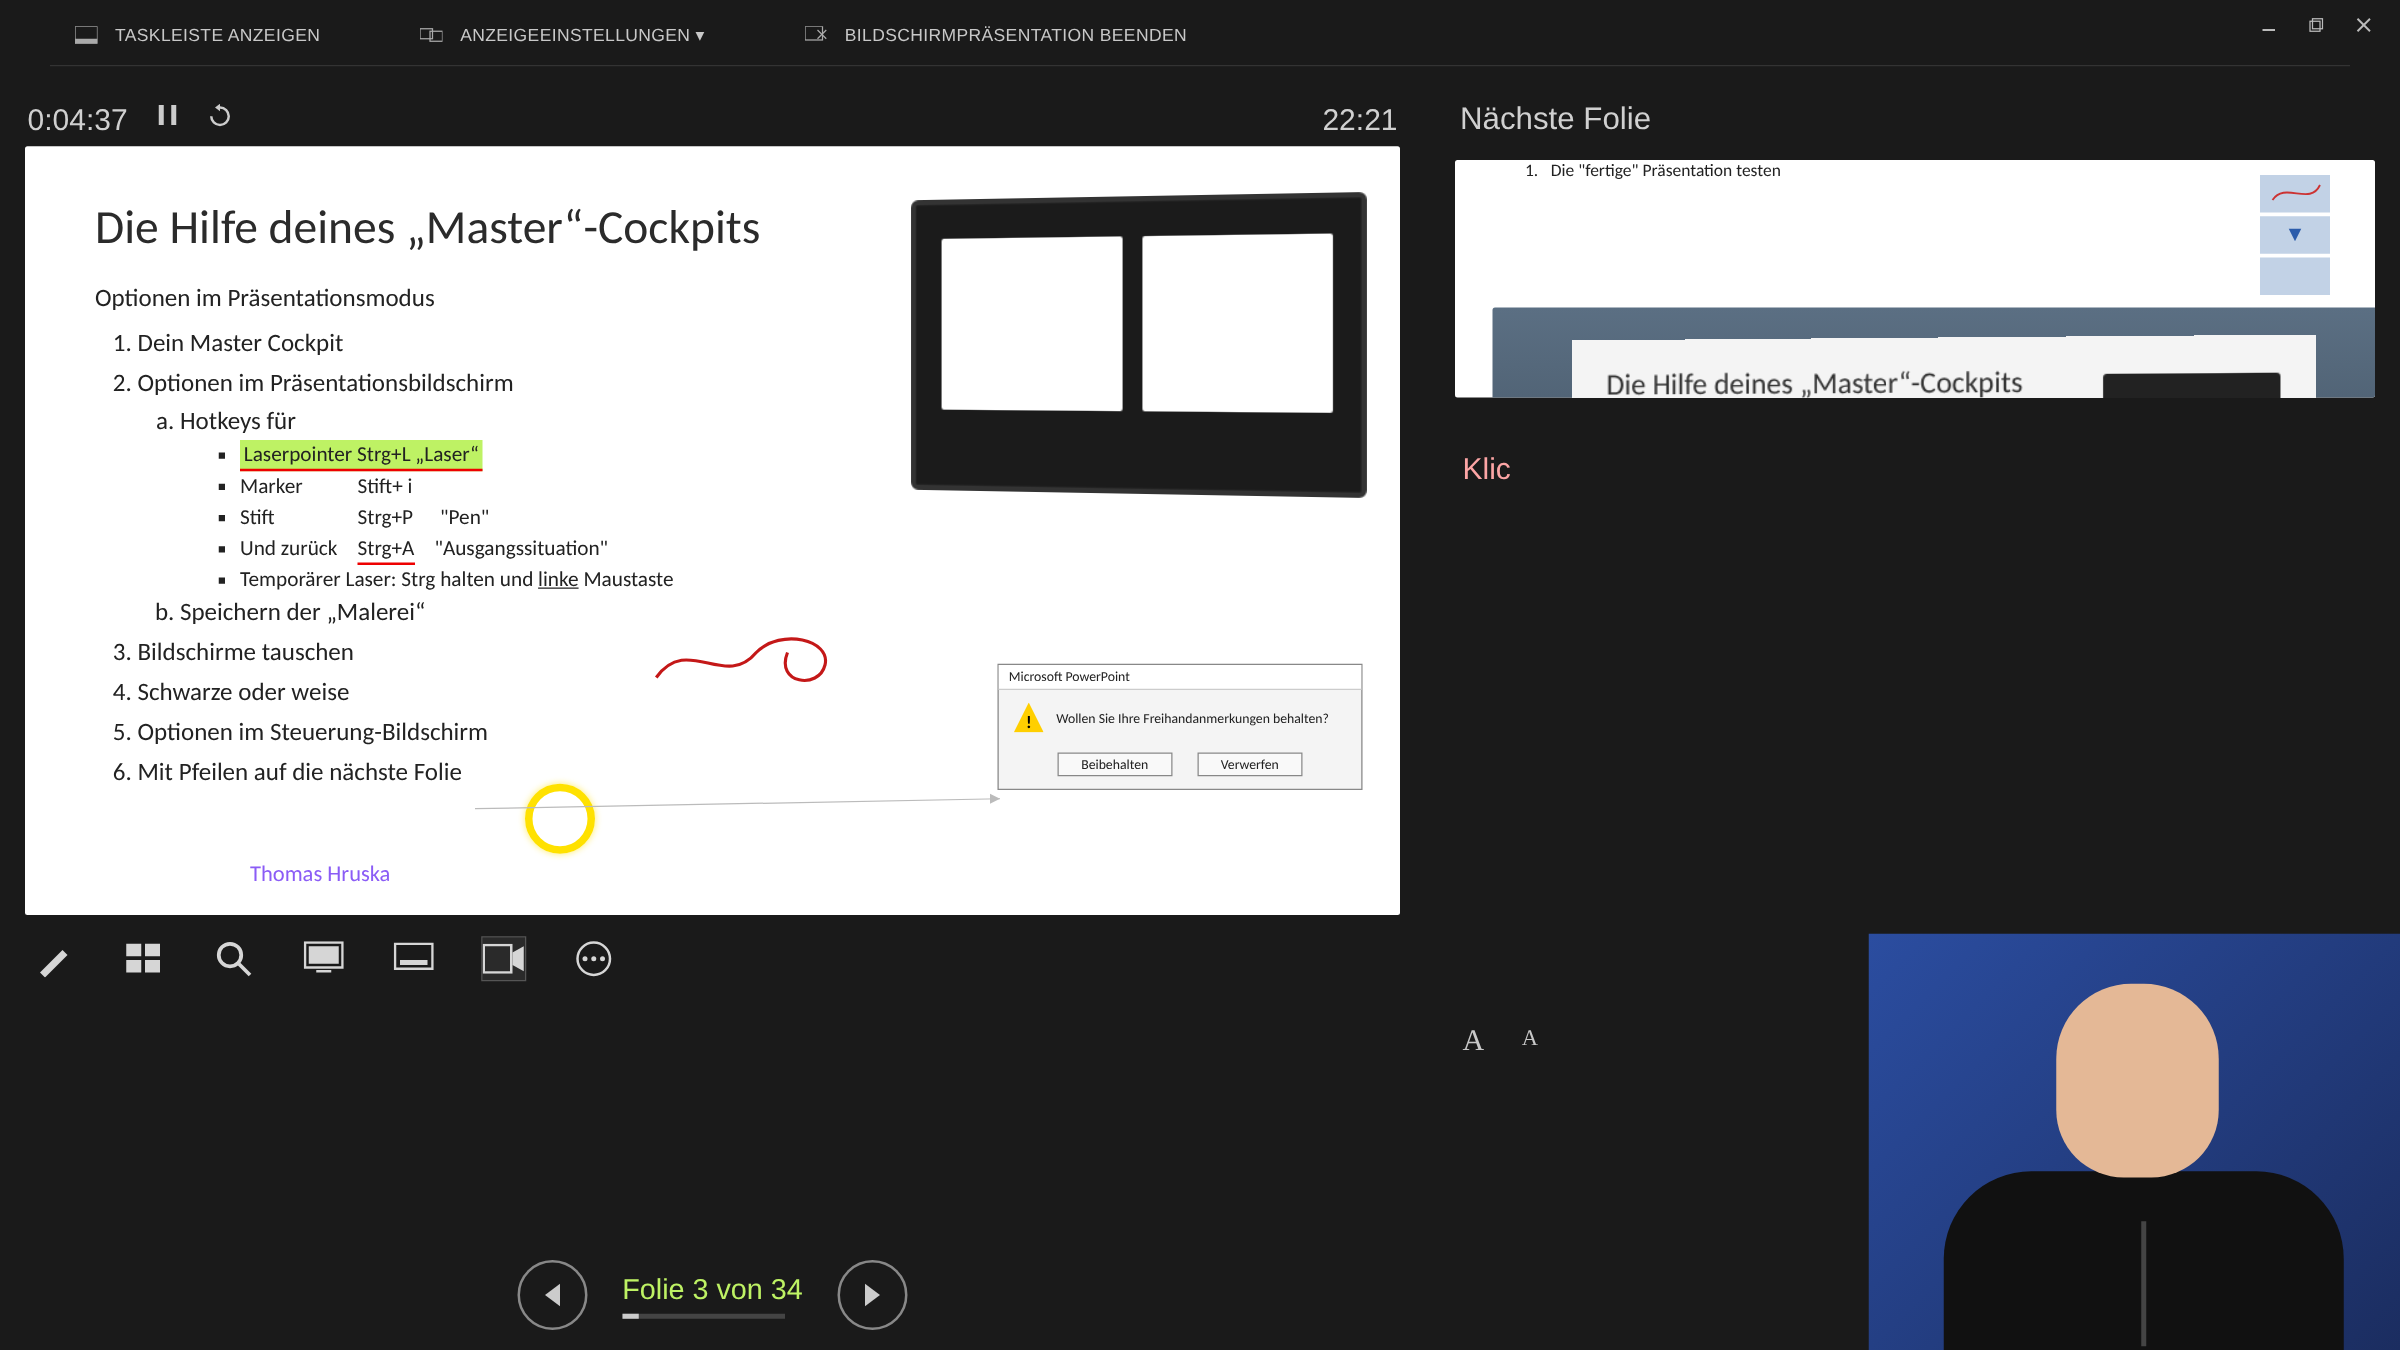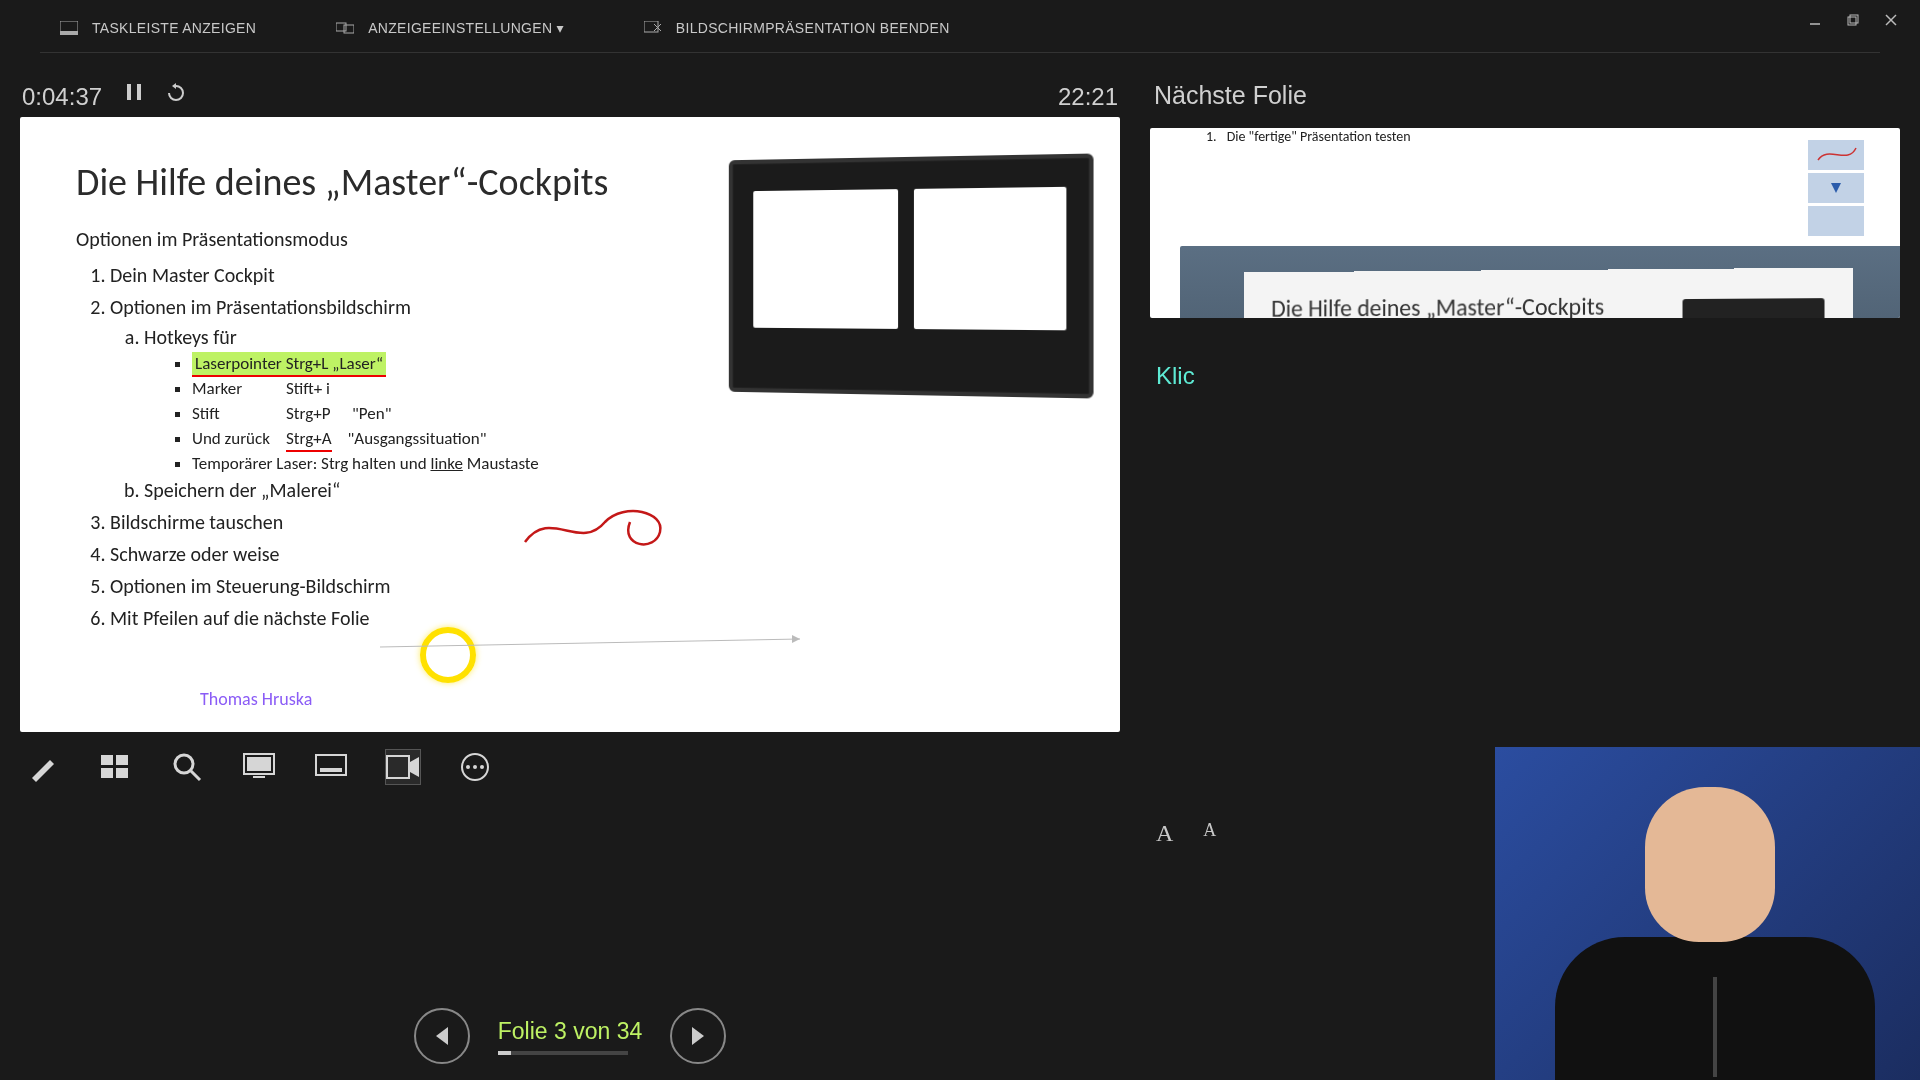--- a/index.html
+++ b/index.html
@@ -3,21 +3,21 @@
 <meta charset="utf-8">
 <style>
   html,body{margin:0;padding:0;width:1920px;height:1080px;background:#1a1a1a;color:#ccc;font-family:"Segoe UI",Arial,sans-serif;overflow:hidden}
   .topbar{display:flex;align-items:center;height:48px;padding:0 20px;border-bottom:1px solid #333;margin:4px 40px}
   .tb-item{display:flex;align-items:center;margin-right:80px;font-size:14px;letter-spacing:.3px;color:#c8c8c8;cursor:pointer}
   .tb-icon{width:18px;height:14px;margin-right:14px;display:inline-flex;align-items:center;justify-content:center}
   .win-controls{position:absolute;top:6px;right:10px;display:flex}
   .win-btn{width:38px;height:28px;display:flex;align-items:center;justify-content:center;color:#bbb;cursor:pointer}
   .content{display:flex;padding:20px 20px 0 20px;height:770px}
   .left{flex:0 0 1100px;display:flex;flex-direction:column}
-  .right{flex:1;padding-left:30px;display:flex;flex-direction:column}
+  .right{flex:1;padding-left:44px;display:flex;flex-direction:column}
   .timebar{display:flex;align-items:center;justify-content:space-between;height:40px;padding:0 2px;color:#d0d0d0;font-size:24px}
   .timebar-left{display:flex;align-items:flex-start;gap:24px}
   .ic-btn{cursor:pointer;color:#ccc}
   .slide{background:#fff;color:#222;height:615px;border-radius:2px;padding:42px 56px 20px 56px;position:relative;box-sizing:border-box;font-family:Calibri,Arial,sans-serif}
   .slide h1{margin:0 0 22px 0;font-size:38px;font-weight:400;color:#2b2b2b}
   .slide .sub{font-size:20px;margin-bottom:10px}
   .slide ol.main{font-size:20px;margin:12px 0 0 8px;padding-left:26px}
   .slide ol.main>li{margin-bottom:8px}
   .slide ol.sub{list-style-type:lower-alpha;padding-left:34px;margin:6px 0}
   .slide ul.bul{list-style-type:square;padding-left:48px;margin:4px 0}
@@ -48,21 +48,21 @@
   .right h2{font-size:25px;font-weight:300;color:#d0d0d0;margin:4px 0 18px 4px}
   .next-slide{background:#fff;color:#222;height:410px;border-radius:2px;position:relative;overflow:hidden;font-family:Calibri,Arial,sans-serif}
   .next-slide .ntitle{font-size:24px;padding:32px 0 12px 48px;color:#2a2a2a}
   .next-slide .nline{font-size:14px;padding-left:56px;color:#222}
   .photo{position:absolute;left:30px;right:-10px;top:118px;height:460px;background:linear-gradient(180deg,#5b6f83 0,#1f2a33 100%);border-radius:2px}
   .photo .screen{position:absolute;left:60px;top:24px;right:60px;height:420px;background:#f4f4f4;color:#333;font-family:Calibri,Arial,sans-serif;padding:22px 28px;box-sizing:border-box;transform:perspective(1400px) rotateY(-3deg)}
   .photo .screen h3{margin:0 0 14px 0;font-size:24px;font-weight:400}
   .photo .mini-mon{position:absolute;right:28px;top:30px;width:140px;height:96px;background:#222;border-radius:3px}
   .thumb-icons{position:absolute;right:30px;top:12px;width:62px}
   .thumb-icons .th{width:56px;height:30px;background:#c2d2e6;margin-bottom:3px;position:relative}
-  .notes-label{color:#5eead4;font-size:24px;margin:44px 0 0 6px;font-weight:300}
+  .notes-label{color:#fca5a5;font-size:24px;margin:44px 0 0 6px;font-weight:300}
   .camera{position:absolute;right:0;bottom:0;width:425px;height:333px;background:linear-gradient(135deg,#2b4da0 0,#1b2d60 100%)}
   .head{position:absolute;left:150px;top:40px;width:130px;height:155px;background:#e4b896;border-radius:60px 60px 54px 54px}
   .shoulders{position:absolute;left:60px;top:190px;width:320px;height:160px;background:#111;border-radius:70px 70px 0 0}
   .zip{position:absolute;left:218px;top:230px;width:4px;height:100px;background:#444}
   .font-btns{display:flex;gap:30px;margin-top:430px;margin-left:6px}
   .font-btn{color:#c8c8c8;font-family:"Times New Roman",serif;cursor:pointer}
   svg{display:block}
 </style>
 </head>
 <body>
@@ -173,20 +173,31 @@
 
       <svg class="scribble" width="160" height="60">
         <path d="M5 45 C 30 10, 60 55, 85 25 C 105 5, 145 15, 140 35 C 135 55, 100 50, 110 25" stroke="#c41818" stroke-width="2.5" fill="none"></path>
       </svg>
 
       <div class="laser-ring"></div>
       <svg class="laser-cursor" width="16" height="20" style="overflow:visible">
           <polygon points="0,0 0,16 4,12 8,20 11,18 7,11 13,11" fill="#fff" stroke="#d33" stroke-width="1"></polygon>
         </svg>
 
+      <div class="dialog">
+        <div class="dtitle">Microsoft PowerPoint</div>
+        <div class="dbody">
+          <div class="warn">!</div>
+          <div>Wollen Sie Ihre Freihandanmerkungen behalten?</div>
+        </div>
+        <div class="dbtns">
+          <div class="dbtn">Beibehalten</div>
+          <div class="dbtn">Verwerfen</div>
+        </div>
+      </div>
 
       <svg style="position:absolute;left:360px;top:510px" width="430" height="40">
           <line x1="0" y1="20" x2="420" y2="12" stroke="#bbb" stroke-width="1"></line>
           <polygon points="420,12 412,8 412,16" fill="#bbb"></polygon>
         </svg>
     </div>
 
     <div class="toolrow">
       <div class="tool">
           <svg width="30" height="30">

